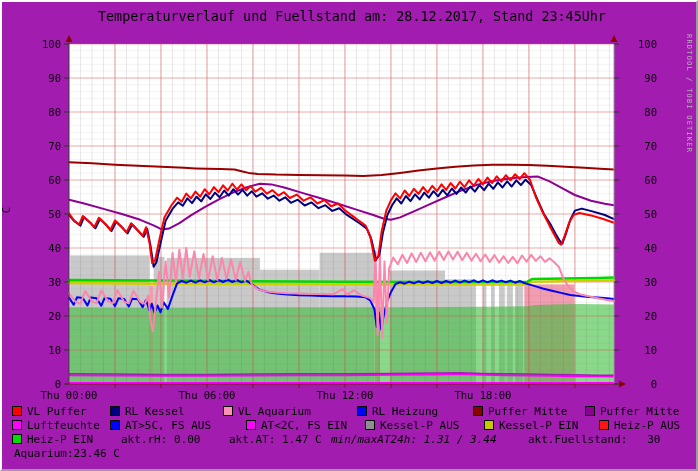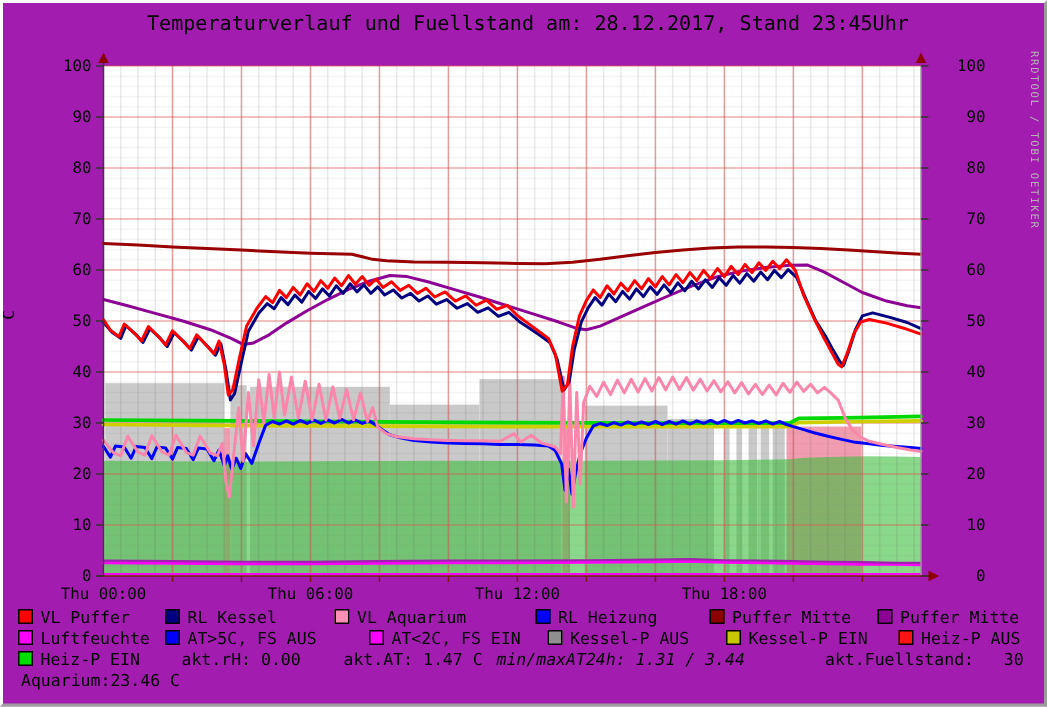--- a/index.html
+++ b/index.html
@@ -244,16 +244,16 @@
       <div class="li" style="left: 10px; top: 418px;"><span class="sq" style="background: rgb(255, 0, 255);"></span><span>Luftfeuchte</span></div>
       <div class="li" style="left: 108px; top: 418px;"><span class="sq" style="background: rgb(0, 0, 255);"></span><span>AT&gt;5C, FS AUS</span></div>
       <div class="li" style="left: 244px; top: 418px;"><span class="sq" style="background: rgb(255, 0, 255);"></span><span>AT&lt;2C, FS EIN</span></div>
       <div class="li" style="left: 363px; top: 418px;"><span class="sq" style="background: rgb(143, 143, 143);"></span><span>Kessel-P AUS</span></div>
       <div class="li" style="left: 482px; top: 418px;"><span class="sq" style="background: rgb(200, 200, 0);"></span><span>Kessel-P EIN</span></div>
       <div class="li" style="left: 597px; top: 418px;"><span class="sq" style="background: rgb(255, 20, 20);"></span><span>Heiz-P AUS</span></div>
       <div class="li" style="left: 10px; top: 432px;"><span class="sq" style="background: rgb(0, 221, 0);"></span><span>Heiz-P EIN</span></div>
       <div class="li" style="left: 119px; top: 432px;"><span>akt.rH: 0.00</span></div>
       <div class="li" style="left: 227px; top: 432px;"><span>akt.AT: 1.47 C</span></div>
       <div class="li" style="left: 329px; top: 432px; font-style: italic;"><span>min/maxAT24h: 1.31 / 3.44</span></div>
-      <div class="li" style="left: 548px; top: 432px;"><span>akt.Fuellstand:   30</span></div>
+      <div class="li" style="left: 526px; top: 432px;"><span>akt.Fuellstand:   30</span></div>
       <div class="li" style="left: 12px; top: 446px;"><span>Aquarium:23.46 C</span></div>
     </div>
 </div>
 
 </body></html>

